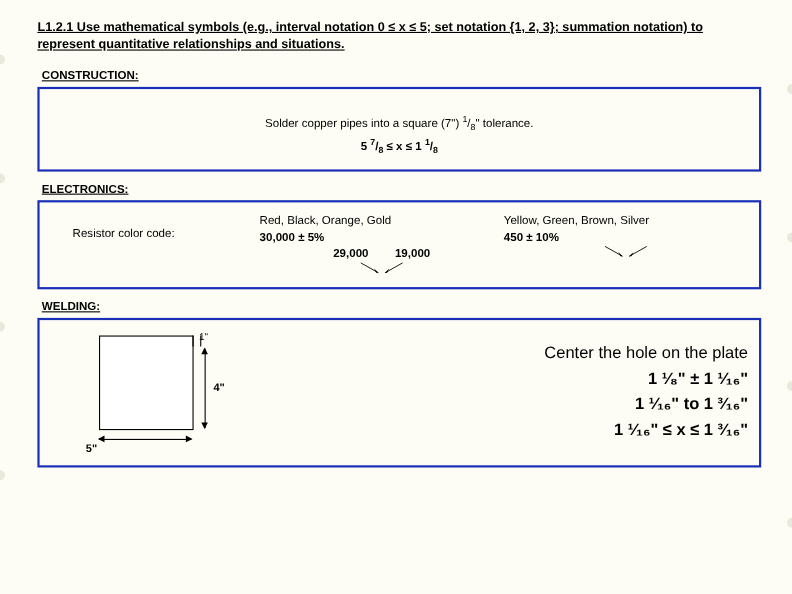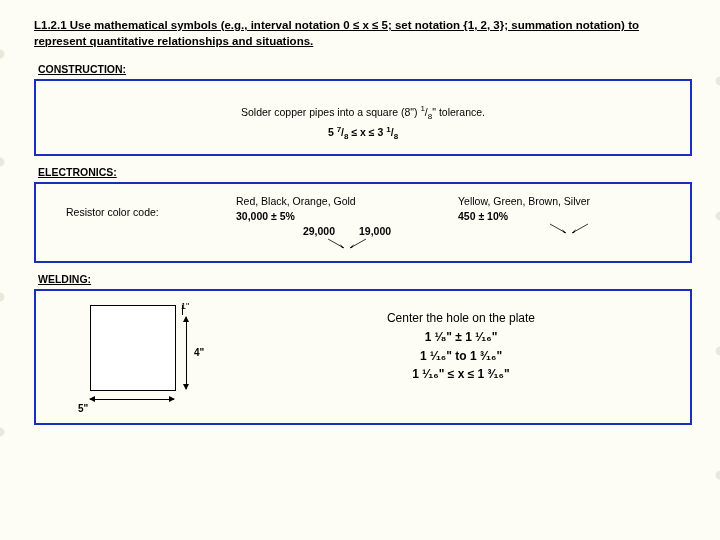--- a/index.html
+++ b/index.html
@@ -171,22 +171,22 @@
     text-align: center;
   }
   .topview-lbl{
     font-size:10.5px;
     margin: 2px 0 6px 0;
   }
   .plate-svg{ display:block; margin: 0 auto;}
 
   .weld-right{
     flex:1;
-    text-align:center;
-    font-size:12px;
+    text-align:right;
+    font-size:15px;
     line-height:1.55;
     padding-top: 10px;
   }
   .weld-right .bold{ font-weight:bold;}
 
   
   .bg-curl-left, .bg-curl-right{
     position:absolute;
     top:0; bottom:0;
     width:24px;
@@ -214,25 +214,25 @@
 <div class="bg-curl-left"></div>
 <div class="bg-curl-right"></div>
 
 <div class="page">
 
   <div class="std-title">L1.2.1 Use mathematical symbols (e.g., interval notation 0 ≤ x ≤ 5; set notation {1, 2, 3}; summation notation) to represent quantitative relationships and situations.</div>
 
   <div class="sec-label">CONSTRUCTION:</div>
   <div class="panel">
     <div class="cons-text">
-      <span>Solder copper pipes into a square (8") </span><span class="frac-sup">1</span>/<span class="frac-sub">8</span><span>" tolerance.</span>
+      <span>Solder copper pipes into a square (7") </span><span class="frac-sup">1</span>/<span class="frac-sub">8</span><span>" tolerance.</span>
       <br>
       <b>
         <span>5</span>
-        <span class="frac-sup">7</span>/<span class="frac-sub">8</span><span> ≤ x ≤ 3 </span><span class="frac-sup">1</span>/<span class="frac-sub">8</span>
+        <span class="frac-sup">7</span>/<span class="frac-sub">8</span><span> ≤ x ≤ 1 </span><span class="frac-sup">1</span>/<span class="frac-sub">8</span>
       </b>
     </div>
   </div>
 
   <div class="sec-label">ELECTRONICS:</div>
   <div class="panel">
     <div class="elec">
       <div class="elec-left">Resistor color code:</div>
 
       <div class="elec-col">

